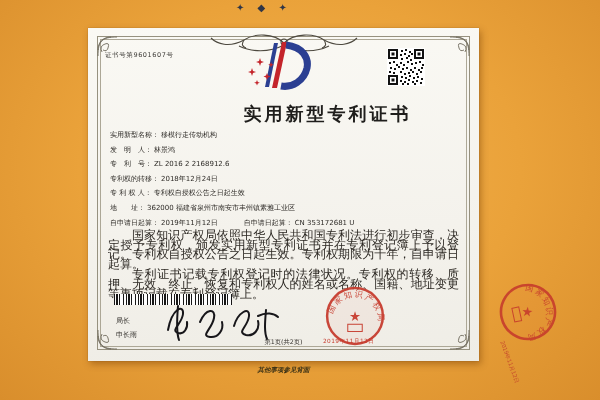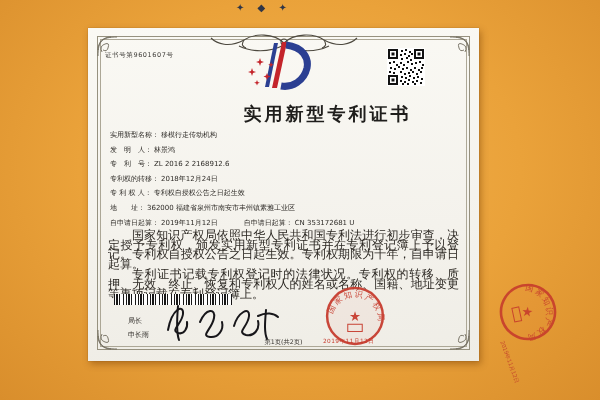--- a/index.html
+++ b/index.html
@@ -34,21 +34,21 @@
   .field-row{font-size:7px;line-height:7px;color:#2e2b27;margin-bottom:7.6px;white-space:nowrap;}
   .field-row .flabel{margin-right:2px;}
   .u{text-underline-offset:1px;text-align:center;}
   .grant .gap{display:inline-block;width:26px;}
   .body-text{position:absolute;left:20px;top:203px;width:351px;font-size:12px;line-height:9.6px;
     text-align:justify;color:#2c2823;}
   .body-text p{margin:0;text-indent:2em;}
   .body-text p + p{margin-top:1px;}
   .barcode{position:absolute;left:26px;top:266px;width:118px;height:11px;
     background:repeating-linear-gradient(90deg,#161616 0 1px,#fdfdfd 1px 2px,#161616 2px 4px,#fdfdfd 4px 5px,#161616 5px 6px,#fdfdfd 6px 9px,#161616 9px 10px,#fdfdfd 10px 12px);}
-  .signer{position:absolute;left:40px;top:286px;font-size:7px;line-height:14px;color:#2e2b27;}
+  .signer{position:absolute;left:28px;top:286px;font-size:7px;line-height:14px;color:#2e2b27;}
   .signature{position:absolute;left:66px;top:268px;width:128px;height:52px;color:#17161a;}
   .seal-wrap{position:absolute;left:236px;top:257px;width:62px;height:62px;opacity:.93;}
   .seal-date{position:absolute;left:235px;top:309px;font-size:5.8px;color:#c63a2c;letter-spacing:.4px;}
   .page-footer{position:absolute;left:0;bottom:14px;width:100%;text-align:center;font-size:6.3px;color:#34312c;}
   
   .side-stamp{position:absolute;left:498px;top:282px;width:60px;height:60px;transform:rotate(78deg);opacity:.88;}
   .side-stamp-date{position:absolute;left:505px;top:340px;font-size:5.5px;color:#c0392b;transform:rotate(70deg);transform-origin:left top;opacity:.85;}
   .below-caption{position:absolute;left:88px;top:366px;width:391px;text-align:center;
     font-size:6.5px;font-weight:bold;font-style:italic;color:#3e3316;}
   .seal-svg text{font-family:"DejaVu Sans","Liberation Sans",sans-serif;}
@@ -263,13 +263,14 @@
         </defs>
       <text font-size="8" fill="#c63a2c" letter-spacing="1.6">
         <textPath href="#seal-arc-2" startOffset="8%">国家知识产权局</textPath>
       </text>
       <text x="30" y="35" font-size="13" fill="#c63a2c" text-anchor="middle">★</text>
       <rect x="23" y="38" width="14" height="7" fill="none" stroke="#c63a2c" stroke-width="1"></rect>
     </svg>
   </span>
   <div class="side-stamp-date">2019年11月12日</div>
 
+  <div class="below-caption">其他事项参见背面</div>
 </div>
 
 </body></html>

